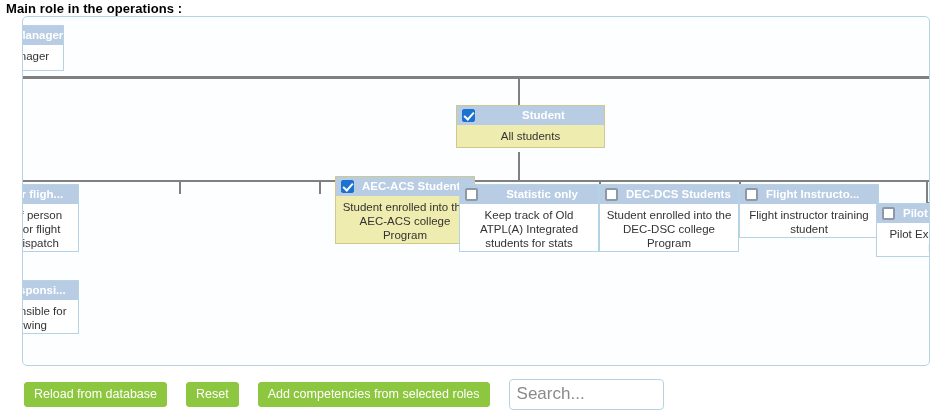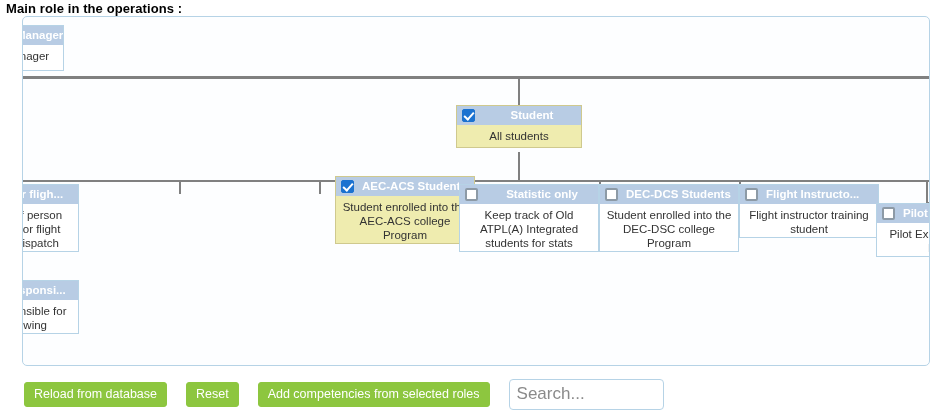--- a/index.html
+++ b/index.html
@@ -194,21 +194,21 @@
       <div class="node" style="left:78px; top:8px; width:75px;">
         <div class="node-head left">
           
           <span>Manager</span>
         </div>
         <div class="node-body" style="height:25px;">Manager</div>
       </div>
 
       <div class="ln v" style="left:607px; top:62px; height:26px;"></div>
 
-      <div class="node checked" style="left:545px; top:88px; width:126px;">
+      <div class="node checked" style="left:545px; top:88px; width:149px;">
         <div class="node-head center">
           <span class="expander">+</span>
           <span class="cb on"></span>
           <span>Student</span>
         </div>
         <div class="node-body" style="height:22px;">All students</div>
       </div>
 
       <div class="ln v" style="left:607px; top:135px; height:28px;"></div>
 

